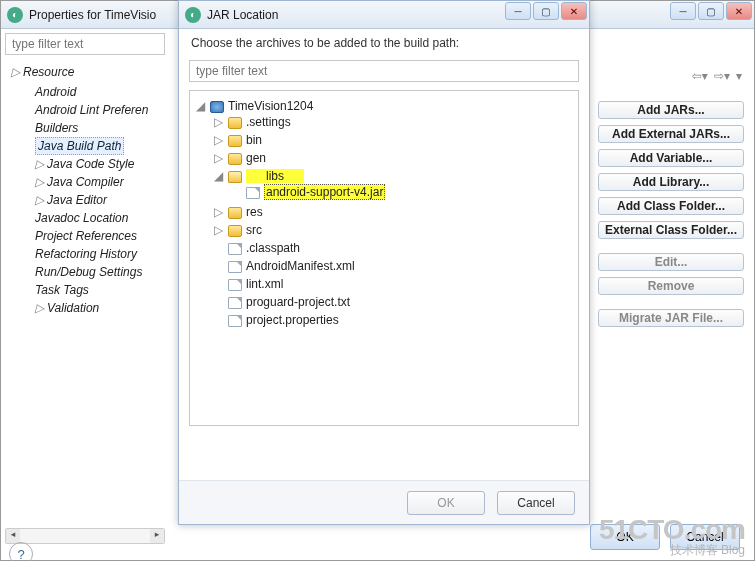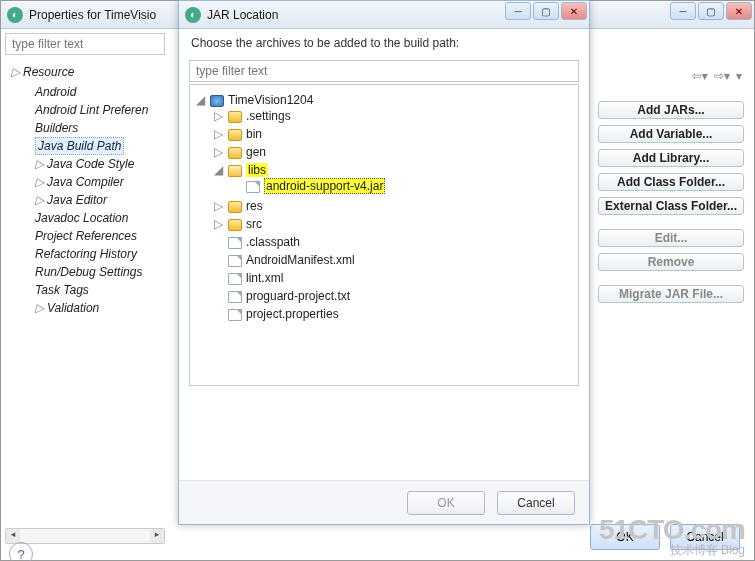--- a/index.html
+++ b/index.html
@@ -45,31 +45,31 @@
   .footbtn { width:70px; height:26px; background:linear-gradient(#e9f2fd,#cfe0f5); border:1px solid #8fb0d6; border-radius:3px; display:flex;align-items:center;justify-content:center; cursor:pointer;}
 
   
   .dialog {
     position:absolute; left:178px; top:0px; width:412px; height:525px;
     background:#fff; border:1px solid #9fb6d2; box-shadow:0 0 8px rgba(0,0,0,0.25);
   }
   .dlgbody { position:absolute; top:29px; left:10px; right:10px; bottom:50px; }
   .instr { padding:6px 2px 10px 2px; color:#333; }
   .fbox { width:100%; height:22px; border:1px solid #c8c8c8; padding:2px 6px; color:#777;}
-  .treebox { margin-top:2px; border:1px solid #c8c8c8; height:302px; padding:6px; overflow:auto;}
+  .treebox { margin-top:8px; border:1px solid #c8c8c8; height:336px; padding:6px; overflow:auto;}
   ul.ftree, ul.ftree ul { list-style:none; margin:0; padding:0; }
   ul.ftree ul { padding-left:18px; }
   ul.ftree li { padding:2px 0; white-space:nowrap; color:#222;}
   .ficon { display:inline-block; width:14px; height:12px; margin:0 4px 0 2px; vertical-align:middle;}
   .folder-o { background:linear-gradient(#fff1b0,#f5c44a); border:1px solid #c99a1d; border-radius:2px 2px 1px 1px;}
   .folder-c { background:linear-gradient(#ffe99a,#f1bd3a); border:1px solid #c99a1d; border-radius:2px;}
   .projico { background:radial-gradient(#7fb7ec,#3d76b5); border:1px solid #2a5a96; border-radius:2px;}
   .fileico { background:#fff; border:1px solid #9ab; border-radius:1px; position:relative;}
   .fileico:after { content:""; position:absolute; right:-1px; top:-1px; border:3px solid transparent; border-top-color:#9ab; border-right-color:#9ab;}
-  .hl { background:#ffff3a; padding:0 2px;}
+  .hl { background:#ffff3a; padding:0 20px;}
   .sel-file { border:1px dotted #555; padding:0 1px;}
   .dlgfooter { position:absolute; left:0; right:0; bottom:0; height:44px; border-top:1px solid #dfe5ec; background:#f4f6f9; display:flex; align-items:center; justify-content:flex-end; padding:0 14px; gap:12px;}
   .dbtn { width:78px; height:24px; border:1px solid #acb9ca; border-radius:3px; background:linear-gradient(#fdfdfd,#eceff3); display:flex;align-items:center;justify-content:center; color:#333; cursor:pointer;}
   .dbtn.disabled { color:#999; cursor:default;}
 
   
   .wm { position:absolute; right:10px; bottom:2px; text-align:right; color:#bdbdbd; font-family:Arial, sans-serif; pointer-events:none;}
   .wm .big { font-size:28px; font-weight:bold; letter-spacing:-1px; line-height:0.9; color:#c5c5c5;}
   .wm .sm { font-size:11px; color:#b5b5b5;}
 </style>
@@ -125,20 +125,21 @@
   <div class="helpbtn-area">?</div>
 
   <div class="toprighticons">
     <span>⇦▾</span>
     <span>⇨▾</span>
     <span>▾</span>
   </div>
 
   <div class="rightbtns">
     <div class="rbtn">Add JARs...</div>
+    <div class="rbtn">Add External JARs...</div>
     <div class="rbtn">Add Variable...</div>
     <div class="rbtn">Add Library...</div>
     <div class="rbtn">Add Class Folder...</div>
     <div class="rbtn">External Class Folder...</div>
     <div style="height:8px"></div>
     <div class="rbtn disabled">Edit...</div>
     <div class="rbtn disabled">Remove</div>
     <div style="height:8px"></div>
     <div class="rbtn disabled">Migrate JAR File...</div>
   </div>

